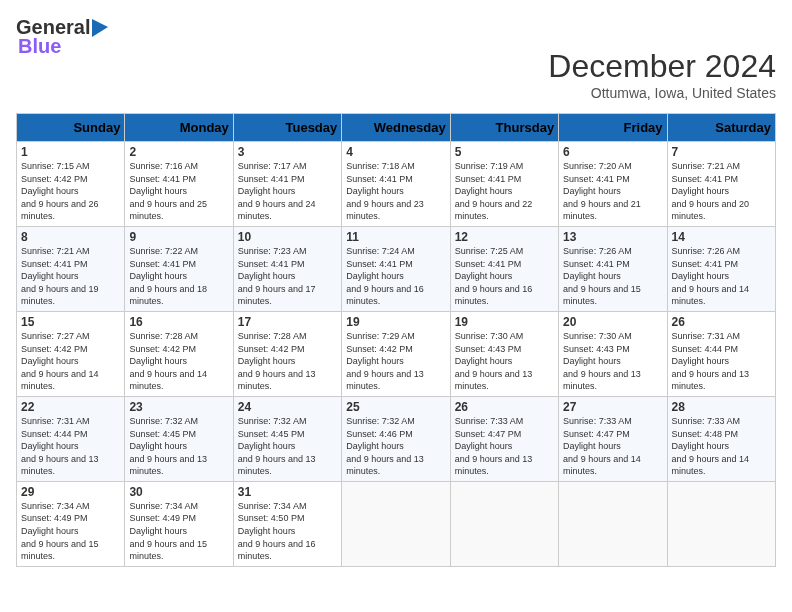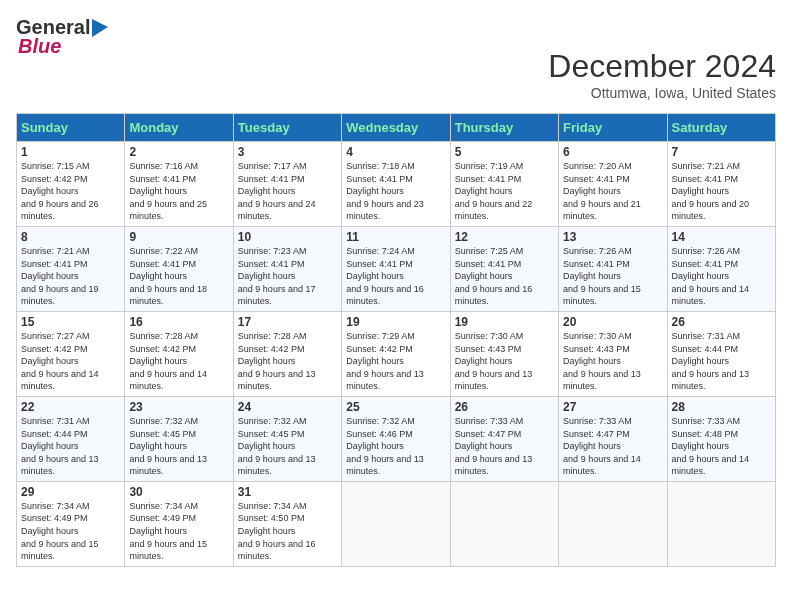--- a/index.html
+++ b/index.html
@@ -37,25 +37,25 @@
     .location {
       font-size: 14px;
       color: #555;
     }
     .calendar {
       width: 100%;
       border-collapse: collapse;
     }
     .calendar th {
       background-color: #1a6ab5;
-      color: #86efac;
+      color: #000000;
       font-size: 13px;
       font-weight: bold;
       padding: 6px 4px;
-      text-align: left;
+      text-align: right;
       border: 1px solid #ccc;
     }
     .calendar td {
       border: 1px solid #ccc;
       vertical-align: top;
       padding: 3px 4px;
       font-size: 9.5px;
       color: #333;
       background: #fff;
       width: calc(100% / 7);
@@ -83,21 +83,21 @@
 
 <div class="page">
   <div class="header">
     <div class="logo">
       <div style="display:flex; align-items:center;">
         <span style="font-size:20px; font-weight:bold; color:#333;">General</span>
         <svg width="20" height="22" viewBox="0 0 20 22" style="margin-left:2px;">
           <polygon points="0,2 16,10 0,20" fill="#1a6ab5"></polygon>
         </svg>
       </div>
-      <span style="font-size:20px; font-weight:bold; color:#be185d; margin-top:-4px; margin-left:2px;font-style:italic;">Blue</span>
+      <span style="font-size:20px; font-weight:bold; color:#8b5cf6; margin-top:-4px; margin-left:2px;">Blue</span>
     </div>
     <div class="title-block">
       <div class="month-title">December 2024</div>
       <div class="location">Ottumwa, Iowa, United States</div>
     </div>
   </div>
 
   <table class="calendar">
     <thead>
       <tr>

